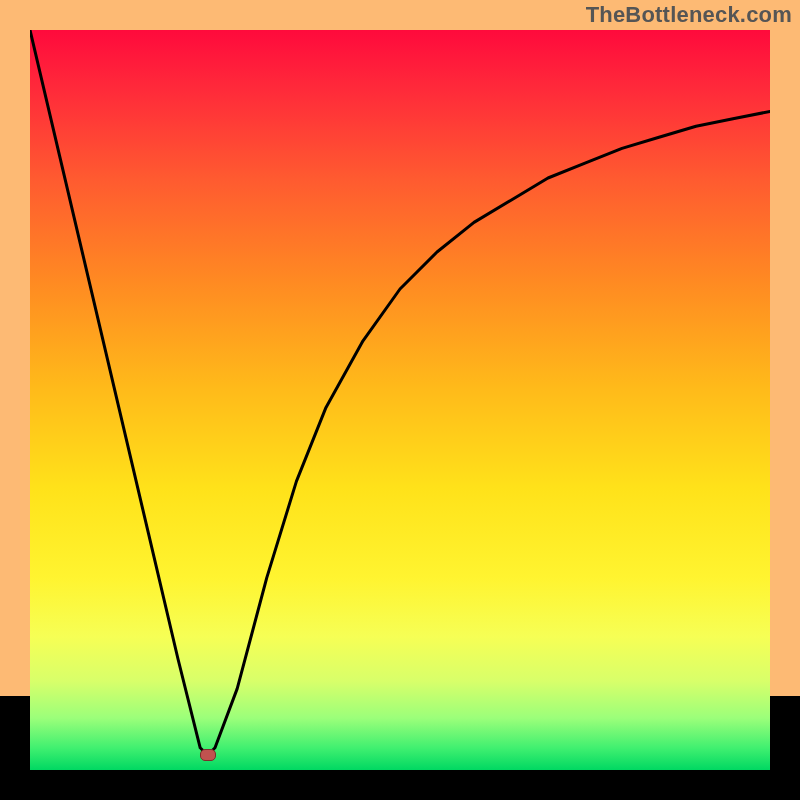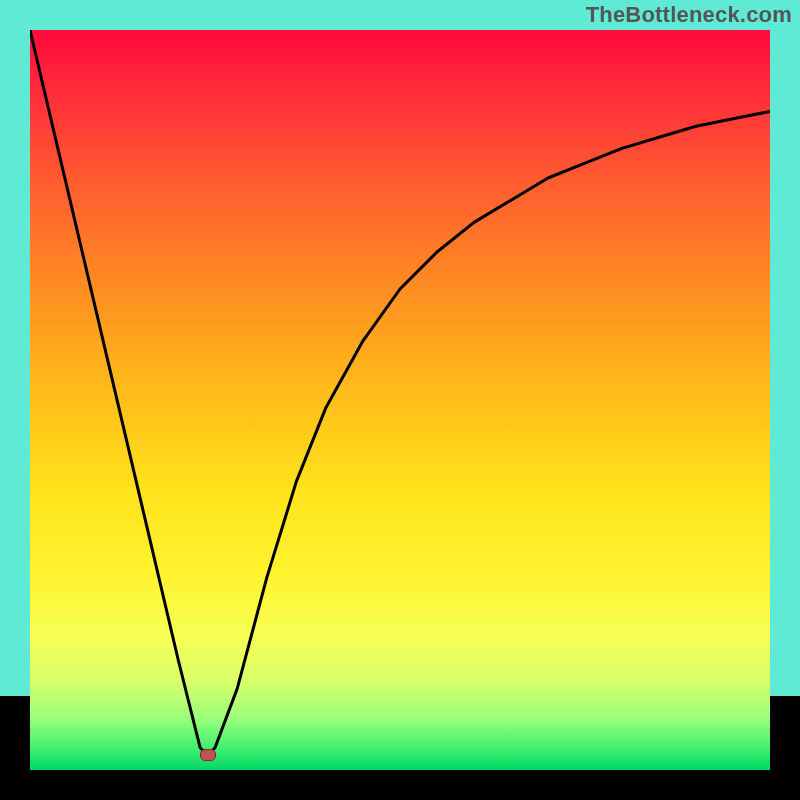--- a/index.html
+++ b/index.html
@@ -8,21 +8,21 @@
     width: 800px;
     height: 800px;
     background: #000;
     font-family: Arial, Helvetica, sans-serif;
     overflow: hidden;
   }
   .frame {
     position: relative;
     width: 800px;
     height: 696px;
-    background: #5eead4;
+    background: #fdba74;
   }
   .watermark {
     position: absolute;
     top: 2px;
     right: 8px;
     color: #555;
     font-size: 22px;
     font-weight: 600;
     letter-spacing: 0.2px;
     z-index: 20;

